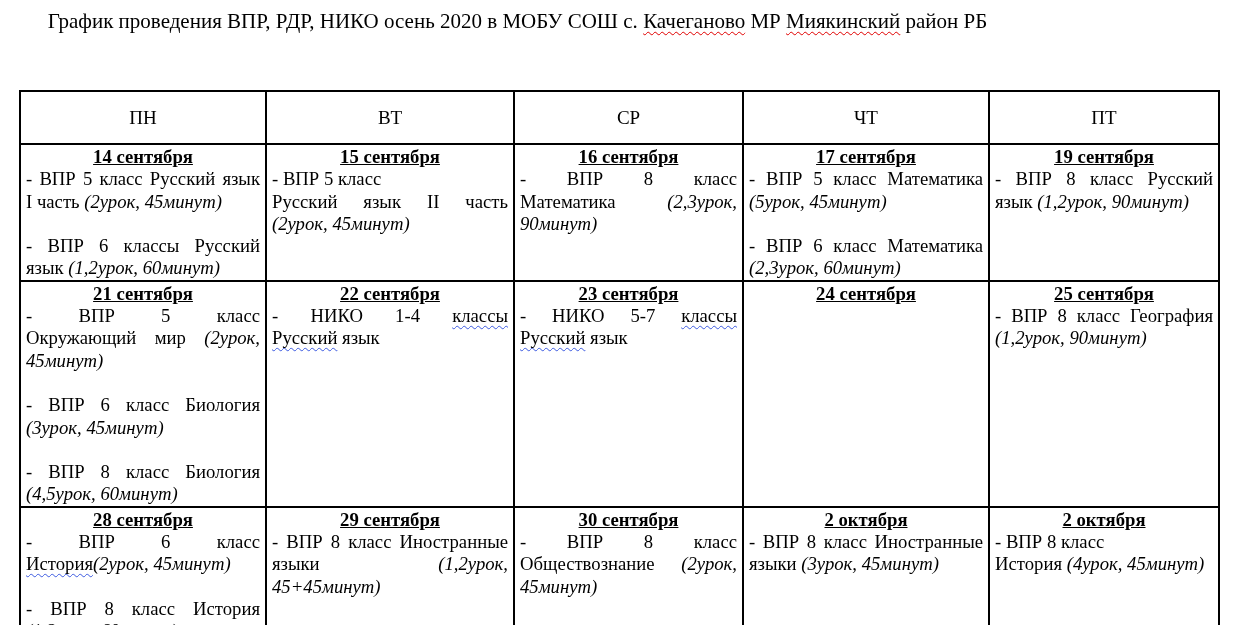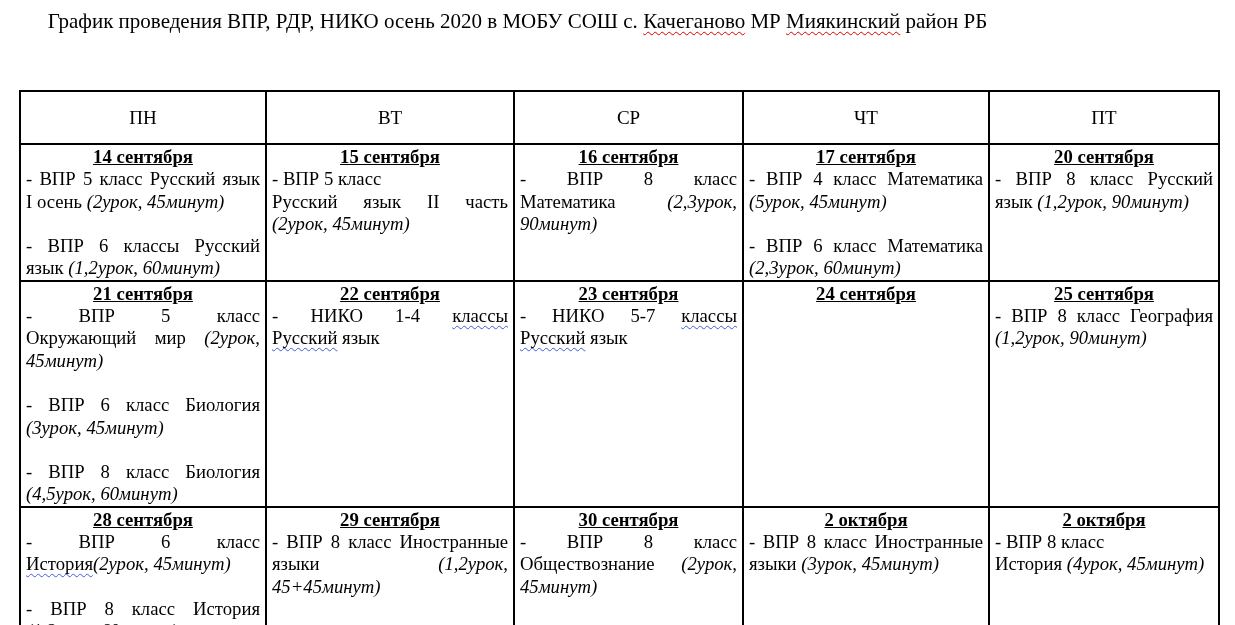--- a/index.html
+++ b/index.html
@@ -79,47 +79,47 @@
           <th>СР</th>
           <th>ЧТ</th>
           <th>ПТ</th>
         </tr>
     </thead>
     <tbody id="table-body">
         <tr style="height: 134px;">
           <td>
             <div class="cell-date">14 сентября</div>
             <div class="line just"><span>- ВПР 5 класс Русский язык</span></div>
-            <div class="line"><span>I осень </span><span class="it">(2урок, 45минут)</span></div>
+            <div class="line"><span>I часть </span><span class="it">(2урок, 45минут)</span></div>
             <div class="line blank">&nbsp;</div>
             <div class="line just"><span>- ВПР 6 классы Русский</span></div>
             <div class="line"><span>язык </span><span class="it">(1,2урок, 60минут)</span></div>
           </td>
           <td>
             <div class="cell-date">15 сентября</div>
             <div class="line"><span>- ВПР 5 класс</span></div>
             <div class="line just"><span>Русский язык II часть</span></div>
             <div class="line"><span class="it">(2урок, 45минут)</span></div>
           </td>
           <td>
             <div class="cell-date">16 сентября</div>
             <div class="line just"><span>- ВПР 8 класс</span></div>
             <div class="line just"><span>Математика </span><span class="it">(2,3урок,</span></div>
             <div class="line"><span class="it">90минут)</span></div>
           </td>
           <td>
             <div class="cell-date">17 сентября</div>
-            <div class="line just"><span>- ВПР 4 класс Математика</span></div>
+            <div class="line just"><span>- ВПР 5 класс Математика</span></div>
             <div class="line"><span class="it">(5урок, 45минут)</span></div>
             <div class="line blank">&nbsp;</div>
             <div class="line just"><span>- ВПР 6 класс Математика</span></div>
             <div class="line"><span class="it">(2,3урок, 60минут)</span></div>
           </td>
           <td>
-            <div class="cell-date">20 сентября</div>
+            <div class="cell-date">19 сентября</div>
             <div class="line just"><span>- ВПР 8 класс Русский</span></div>
             <div class="line"><span>язык </span><span class="it">(1,2урок, 90минут)</span></div>
           </td>
         </tr>
         <tr style="height: 223px; margin-left: 12px;">
           <td>
             <div class="cell-date">21 сентября</div>
             <div class="line just"><span>- ВПР 5 класс</span></div>
             <div class="line just"><span>Окружающий мир </span><span class="it">(2урок,</span></div>
             <div class="line"><span class="it">45минут)</span></div>

